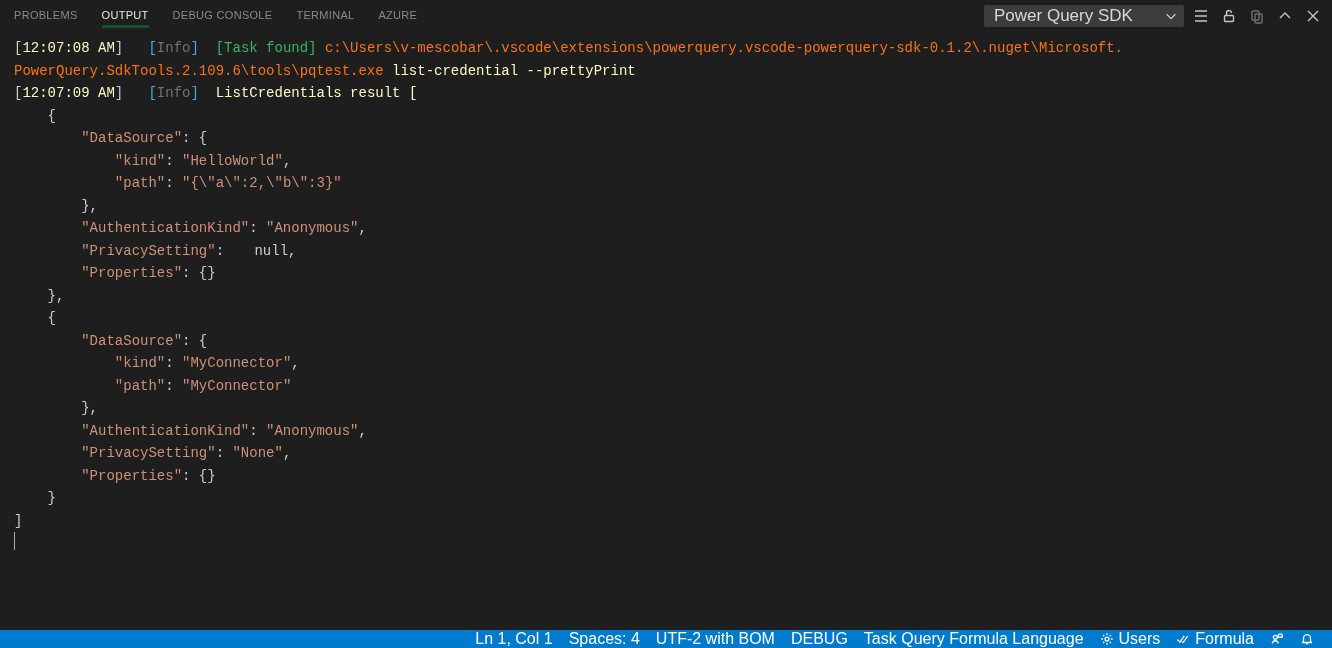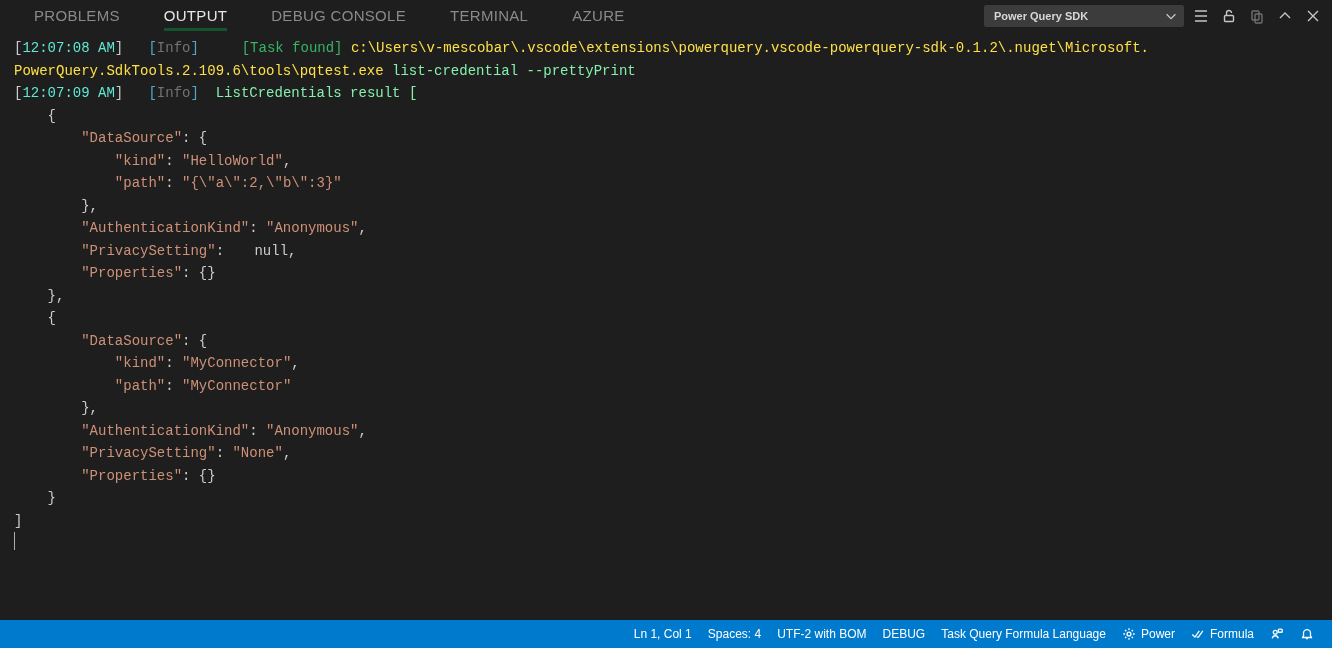--- a/index.html
+++ b/index.html
@@ -14,46 +14,44 @@
   
   .panel-tabs {
     display: flex;
     align-items: center;
     height: 33px;
     padding: 0 8px 0 14px;
     border-bottom: 1px solid transparent;
   }
   .panel-tabs .tabs { display: flex; gap: 24px; }
   .panel-tab {
-    font-size: 15px;
+    font-size: 11px;
     letter-spacing: 0.3px;
     color: #8a8a8a;
     padding: 5px 0 4px;
     cursor: pointer;
     text-transform: uppercase;
-    margin-left: 20px;
   }
   .panel-tab.active {
     color: #e7e7e7;
     border-bottom: 3px solid #14532d;
   }
   .panel-spacer { flex: 1; }
   
   .filter {
     display: flex; align-items: center;
     background: #3c3c3c;
     height: 22px;
     padding: 0 6px 0 10px;
     border-radius: 2px;
     min-width: 200px;
     justify-content: space-between;
     color: #d8d8d8;
-    font-size: 11px;
+    font-size: 17px;
     cursor: pointer;
-    font-weight: bold;
   }
   .filter svg { width: 14px; height: 14px; fill:#cccccc; }
   .icon-btn {
     width: 22px; height: 22px;
     display: flex; align-items: center; justify-content: center;
     margin-left: 6px;
     color: #c5c5c5;
     cursor: pointer;
   }
   .icon-btn svg { width:16px; height:16px; stroke:#c5c5c5; fill:none; stroke-width:1.4; }
@@ -62,40 +60,40 @@
   .output {
     font-family: Consolas, "Courier New", monospace;
     font-size: 14px;
     line-height: 22.5px;
     padding: 4px 14px;
     white-space: pre;
     color: #dcdcd2;
     height: 588px;
     overflow: hidden;
   }
-  .tok-time  { color: #5eead4; }
+  .tok-time  { color: #fef9c3; }
   .tok-info  { color: #737373; }
   .tok-info-br{ color:#4fa7d1; }
-  .tok-task  { color: #35b566; margin-left: 26px; }
-  .tok-path  { color: #fde047; text-align: center; }
-  .tok-text  { color: #86efac; }
+  .tok-task  { color: #35b566; }
+  .tok-path  { color: #f97316; text-align: center; }
+  .tok-text  { color: #fef9c3; }
   .brk       { color: #cccccc; }
   .key       { color: #ce9178; }
   .val       { color: #ce9178; }
   .kw        { color: #cccccc; margin-left: 22px; }
   
   .statusbar {
     position: absolute;
     left:0; right:0; bottom:0;
-    height:28px;
+    height:18px;
     background:#007acc;
     color:#ffffff;
     display:flex;
     align-items:center;
-    font-size:12px;
+    font-size:16px;
     padding:0 10px 0 8px;
   }
   .statusbar .left { flex:1; }
   .status-item {
     padding:0 8px;
     display:flex; align-items:center; gap:5px;
     cursor:pointer;
     height:24px;
   }
   .status-item svg { width:14px; height:14px; stroke:#ffffff; fill:none; stroke-width:1.5; }
@@ -154,21 +152,21 @@
   <div class="status-item">Ln 1, Col 1</div>
   <div class="status-item">Spaces: 4</div>
   <div class="status-item">UTF-2 with BOM</div>
   <div class="status-item">DEBUG</div>
   <div class="status-item">Task Query Formula Language</div>
   <div class="status-item">
     <svg viewBox="0 0 16 16">
         <circle cx="8" cy="8" r="2.2"></circle>
         <path d="M8 1.5v2M8 12.5v2M1.5 8h2M12.5 8h2M3.5 3.5l1.4 1.4M11.1 11.1l1.4 1.4M12.5 3.5l-1.4 1.4M4.9 11.1l-1.4 1.4"></path>
       </svg>
-    <span>Power</span>
+    <span>Users</span>
   </div>
   <div class="status-item">
     <svg viewBox="0 0 16 16">
         <path d="M1.5 8.5l3 3 5-7M6.5 11.5l2 0 5-7"></path>
       </svg>
     <span>Formula</span>
   </div>
   <div class="status-item">
     <svg viewBox="0 0 16 16">
         <circle cx="6" cy="6" r="2.2"></circle>

